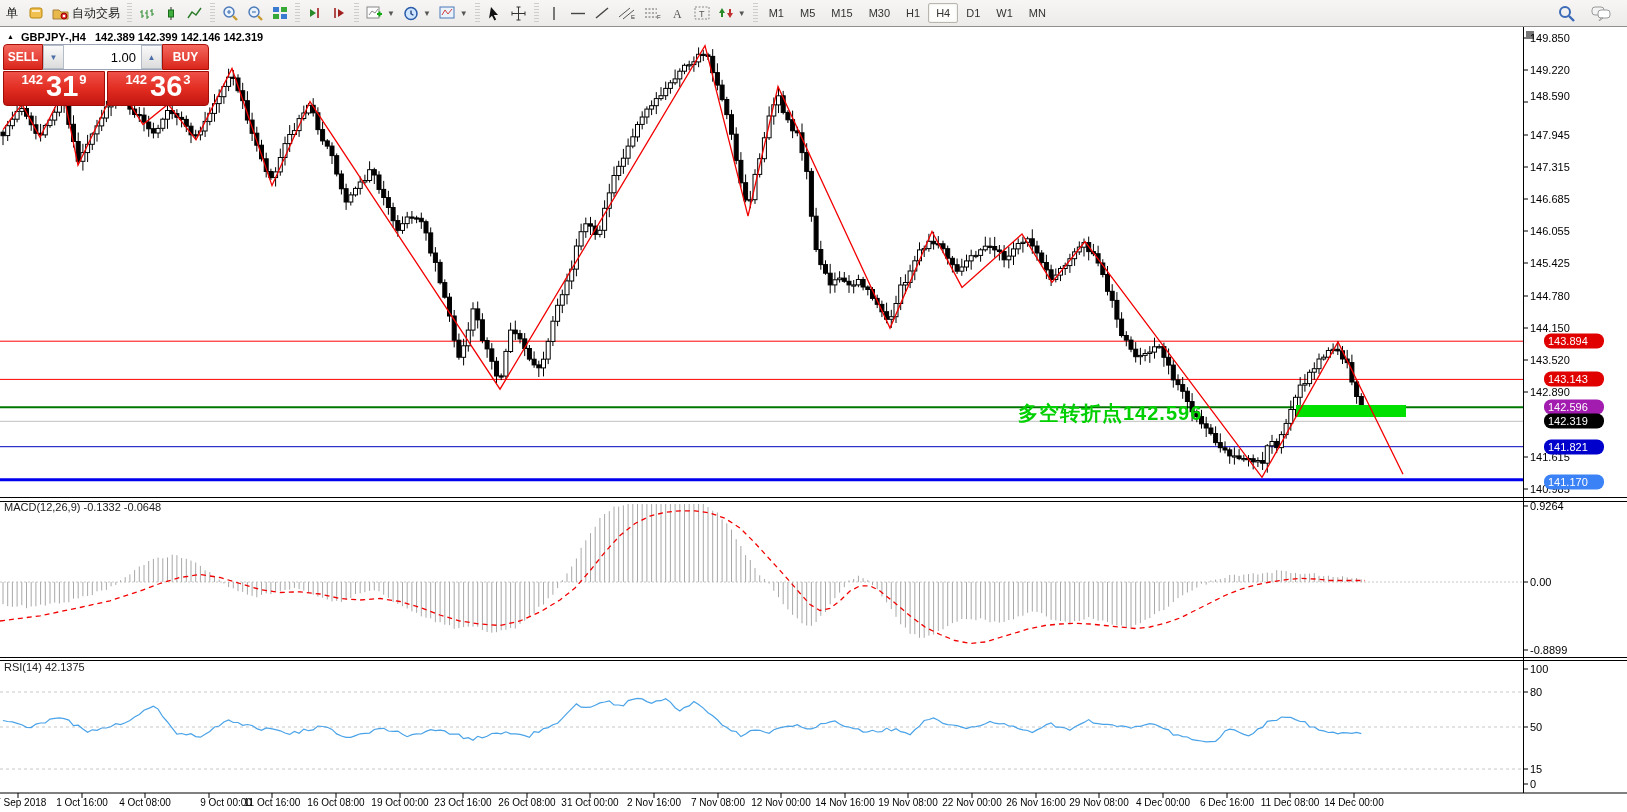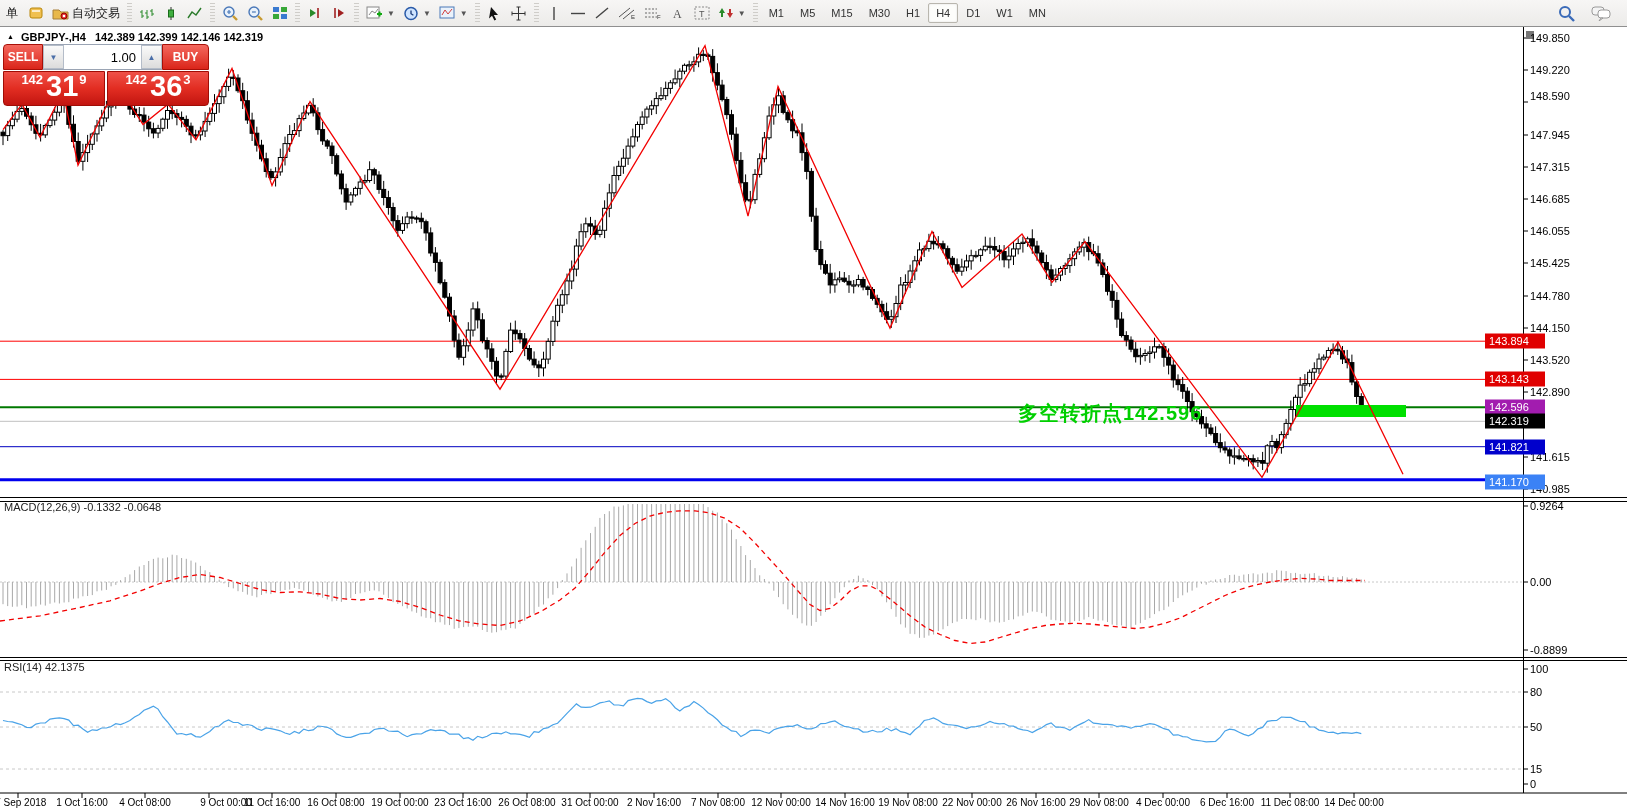--- a/index.html
+++ b/index.html
@@ -21,22 +21,22 @@
 
   
   .symhdr{position:absolute;left:7px;top:31px;font-size:11px;font-weight:bold;color:#000;z-index:10;}
   .symhdr .tri{font-size:7px;vertical-align:2px;margin-right:4px;}
   .indlabel{position:absolute;left:4px;font-size:11px;color:#222;z-index:10;}
 
   .annotation{position:absolute;left:1018px;top:400px;font-size:20px;font-weight:bold;letter-spacing:1px;z-index:8;}
 
   
   .plab{position:absolute;left:1530px;transform:translateY(-50%);font-size:11px;color:#000;z-index:6;white-space:nowrap;}
-  .badge{position:absolute;left:1485px;transform:translateY(-50%);width:56px;height:15px;line-height:15px;
-         padding-left:4px;font-size:11px;color:#fff;z-index:7;white-space:nowrap;}
+  .badge{position:absolute;left:1544px;transform:translateY(-50%);width:56px;height:15px;line-height:15px;
+         padding-left:4px;font-size:11px;color:#fff;z-index:7;white-space:nowrap;border-radius:7px;}
   .tlab{position:absolute;top:797px;transform:translateX(-50%);font-size:10px;color:#000;z-index:6;white-space:nowrap;}
 
   
   .trade{position:absolute;left:3px;top:44px;width:206px;z-index:12;}
   .trow{display:flex;height:26px;}
   .tradebtn{color:#fff;font-size:12px;font-weight:bold;display:flex;align-items:center;justify-content:center;
             background:linear-gradient(#f4685e,#da251a);border:1px solid #a81008;box-sizing:border-box;}
   .sellbtn{width:40px;border-radius:4px 0 0 0;}
   .buybtn{width:47px;border-radius:0 4px 0 0;}
   .stepper{flex:1;display:flex;border-top:1px solid #9aa4b4;border-bottom:1px solid #9aa4b4;background:#fff;box-sizing:border-box;}

